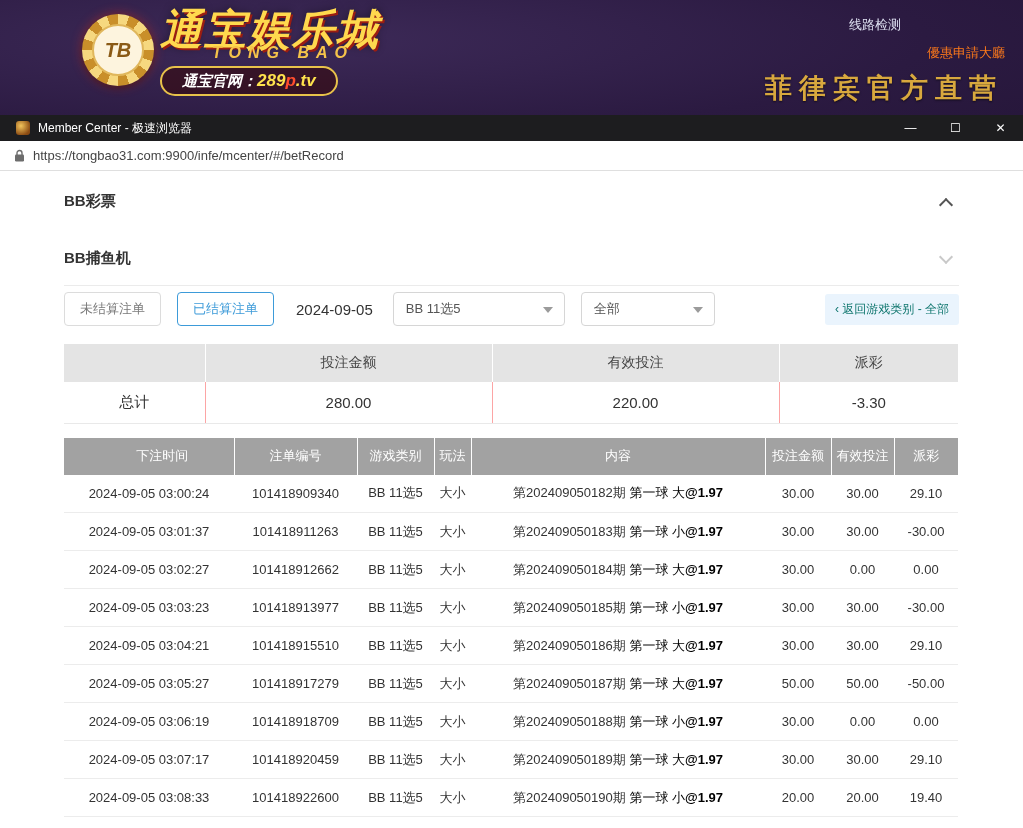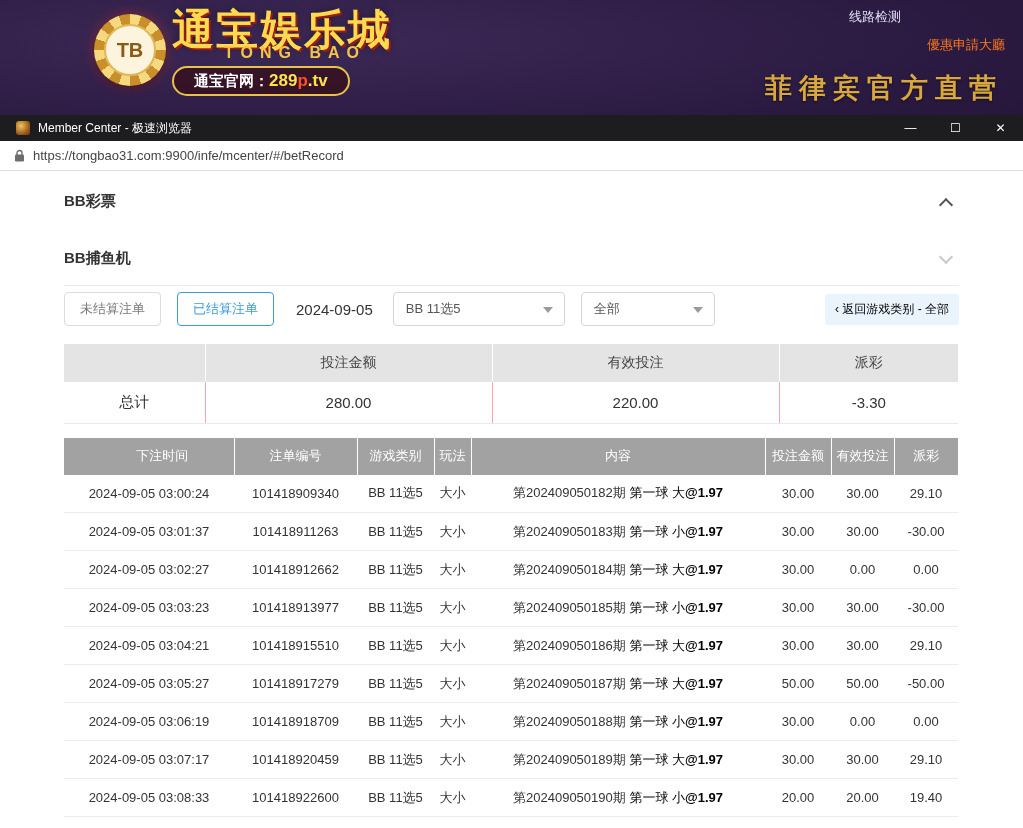--- a/index.html
+++ b/index.html
@@ -3,39 +3,39 @@
 <meta charset="utf-8">
 <style>
   * { margin:0; padding:0; box-sizing:border-box; }
   html,body { width:1023px; height:828px; overflow:hidden; background:#fff;
     font-family:"Liberation Sans","DejaVu Sans",sans-serif; }
 
   
   .banner { position:relative; height:115px;
     background: radial-gradient(130% 170% at 28% 35%, #3d2a58 0%, #2b1a41 48%, #201231 100%);
   }
-  .logo-wrap { position:absolute; left:94px; top:8px; display:flex; align-items:flex-start; }
+  .logo-wrap { position:absolute; left:82px; top:8px; display:flex; align-items:flex-start;font-style:italic; }
   .chip { width:72px; height:72px; margin-top:6px; border-radius:50%;
     background: repeating-conic-gradient(#f6d87f 0 18deg, #c98f2a 18deg 36deg);
     display:flex; align-items:center; justify-content:center;
     box-shadow:0 0 12px rgba(255,60,40,.45), 0 2px 6px rgba(0,0,0,.55); }
   .chip-face { width:52px; height:52px; border-radius:50%; background:#fdf4de;
     border:2px solid #e0b75c; display:flex; align-items:center; justify-content:center;
     color:#8a5a16; font-weight:bold; font-size:20px; }
   .logo-col { margin-left:6px; }
   .logo-title { font-size:42px; font-weight:bold; color:#ffd94e; line-height:44px; letter-spacing:2px;
     text-shadow:2px 2px 0 #9b1d12, 0 0 8px rgba(0,0,0,.45); }
   .logo-sub { text-align:right; padding-right:26px; margin-top:-8px; font-size:16px; font-weight:bold;
     color:#f5c34a; letter-spacing:7px; }
   .official-pill { display:inline-block; margin-top:4px; border:2px solid #e8c24a; border-radius:16px;
     padding:3px 20px; background:rgba(55,8,8,.55); color:#fff; font-size:15px; font-weight:bold; cursor:pointer; }
   .official-pill .num { color:#ffe34d; font-size:17px; }
   .official-pill .p { color:#ff4d2e; font-size:17px; }
   .official-pill .tv { color:#ffe34d; font-size:17px; }
-  .top-links { position:absolute; top:8px; right:18px; display:flex; gap:26px; font-size:13px; }
+  .top-links { position:absolute; top:16px; right:18px; display:flex; gap:26px; font-size:13px; }
   .top-links a { cursor:pointer; text-decoration:none; }
   .link-line { color:#dfe1f2; }
   .link-promo { color:#ff7a1a;margin-top:28px; }
   .slogan { position:absolute; right:20px; top:70px; font-family:"DejaVu Serif","Liberation Serif",serif;
     font-weight:bold; font-size:27px; letter-spacing:7px; color:#d8a83e;
     text-shadow:0 1px 2px rgba(0,0,0,.6); }
 
   
   .titlebar { height:26px; background:#1d1d1f; color:#fff; display:flex; align-items:center;
     padding-left:16px; font-size:12px; }
@@ -63,21 +63,21 @@
   .btn { height:34px; padding:0 15px; border:1px solid #dcdcdc; border-radius:4px; background:#fff;
     color:#7a7a7a; font-size:13px; cursor:pointer; }
   .btn.active { border-color:#3d9bd9; color:#3d9bd9; margin-left:16px; }
   .date { margin-left:22px; font-size:15px; color:#333; cursor:pointer; }
   .select { position:relative; margin-left:20px; height:34px; border:1px solid #d6d6d6; border-radius:4px;
     display:flex; align-items:center; padding:0 34px 0 12px; font-size:13px; color:#555; cursor:pointer; background:#fff; }
   .select.game { width:172px; }
   .select.scope { width:134px; margin-left:16px; }
   .sel-arrow { position:absolute; right:11px; top:14px; width:0; height:0;
     border-left:5px solid transparent; border-right:5px solid transparent; border-top:6px solid #9b9b9b; }
-  .back-link { margin-left:auto; background:#eaf4fd; color:#000000; font-size:12px;
+  .back-link { margin-left:auto; background:#eaf4fd; color:#0f766e; font-size:12px;
     padding:7px 10px; border-radius:3px; cursor:pointer; white-space:nowrap; }
 
   table { border-collapse:collapse; width:894px; }
   
   .summary { margin-bottom:14px; }
   .summary th { background:#e4e4e4; height:38px; font-weight:normal; font-size:14px; color:#444;
     border-left:1px solid #fff; }
   .summary th:first-child { border-left:none; }
   .summary td { height:41px; text-align:center; font-size:15px; color:#333;
     border-bottom:1px solid #e9e9e9; border-left:1px solid #fca5a5; }

